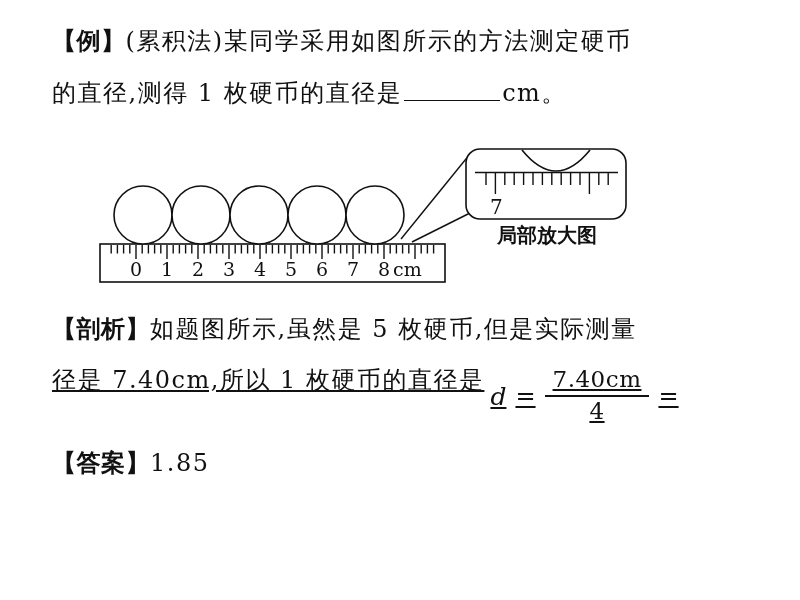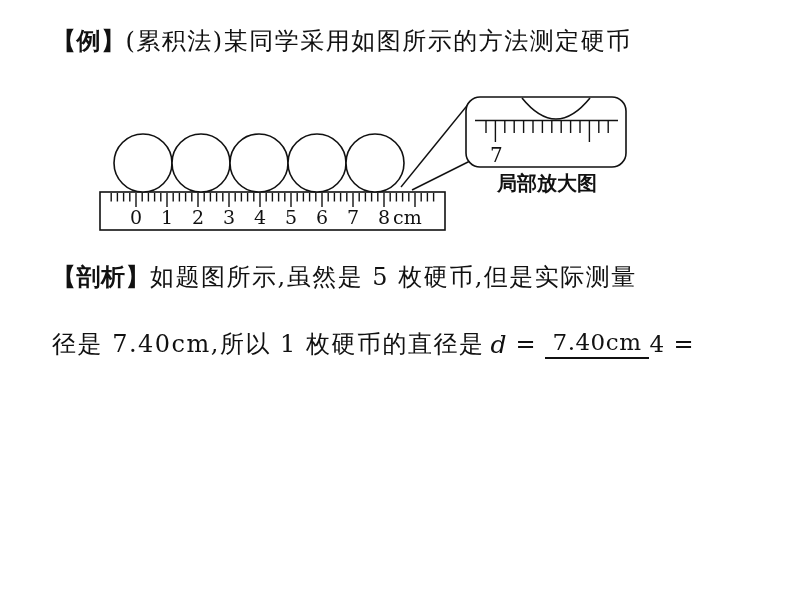--- a/index.html
+++ b/index.html
@@ -29,41 +29,42 @@
     vertical-align:baseline;
     margin:0 2px;
   }
   .diagram-wrap{margin:6px 0 14px -52px;width:800px;height:170px;}
   svg{display:block;}
   .stroke{fill:none;stroke:#111;stroke-width:1.6px;}
   .fillw{fill:#ffffff;stroke:#111;stroke-width:1.6px;}
   .tk{stroke:#111;stroke-width:1.4px;}
   .svgtxt{font-family:"DejaVu Serif", serif;fill:#111;}
   .eq-line{
-    display:flex;align-items:center;
+    display:flex;
     font-size:24px;letter-spacing:1.5px;
-    margin:12px 0 18px 0;height:64px;white-space:nowrap;
+    margin:12px 0 18px 0;height:64px;white-space:nowrap;text-decoration:underline;
   }
   .eq{display:inline-flex;align-items:center;letter-spacing:0;}
   .eq .var{font-style:italic;margin:0 4px 0 6px;font-size:25px;}
   .eq .sign{margin:0 5px;font-size:24px;}
   .frac{
-    display:inline-flex;flex-direction:row;align-items:center;
+    display:inline-flex;flex-direction:column;align-items:center;
     margin:0 4px;font-size:23px;line-height:1.2;letter-spacing:0.5px;
   }
   .frac .num{border-bottom:2px solid #111;padding:0 8px 1px 8px;}
   .frac .den{padding-top:1px;}
 </style>
 </head>
 <body>
 
 <div class="page">
 
   <p class="line"><span class="tag">【例】</span><span>(累积法)某同学采用如图所示的方法测定硬币</span></p>
 
+  <p class="line"><span>的直径,测得 1 枚硬币的直径是</span><span class="blank"></span><span>cm。</span></p>
 
   <div class="diagram-wrap">
     <svg width="800" height="170" viewBox="0 0 800 170">
 
       <line class="tk" x1="401" y1="111" x2="470" y2="26"></line>
       <line class="tk" x1="412" y1="114" x2="470" y2="85"></line>
 
       <rect class="fillw" x="100" y="116" width="345" height="38"></rect>
       <g id="ruler-ticks">
           <line x1="111.2" x2="111.2" y1="117" y2="125.5" class="tk"></line>
@@ -175,14 +176,15 @@
       <span class="sign">=</span>
       <span class="frac">
         <span class="num">7.40cm</span>
         <span class="den">4</span>
       </span>
       <span class="sign">=</span>
     </span>
   </div>
 
 
+  <p class="line"><span class="tag">【答案】</span><span>1.85</span></p>
 
 </div>
 
 </body></html>

